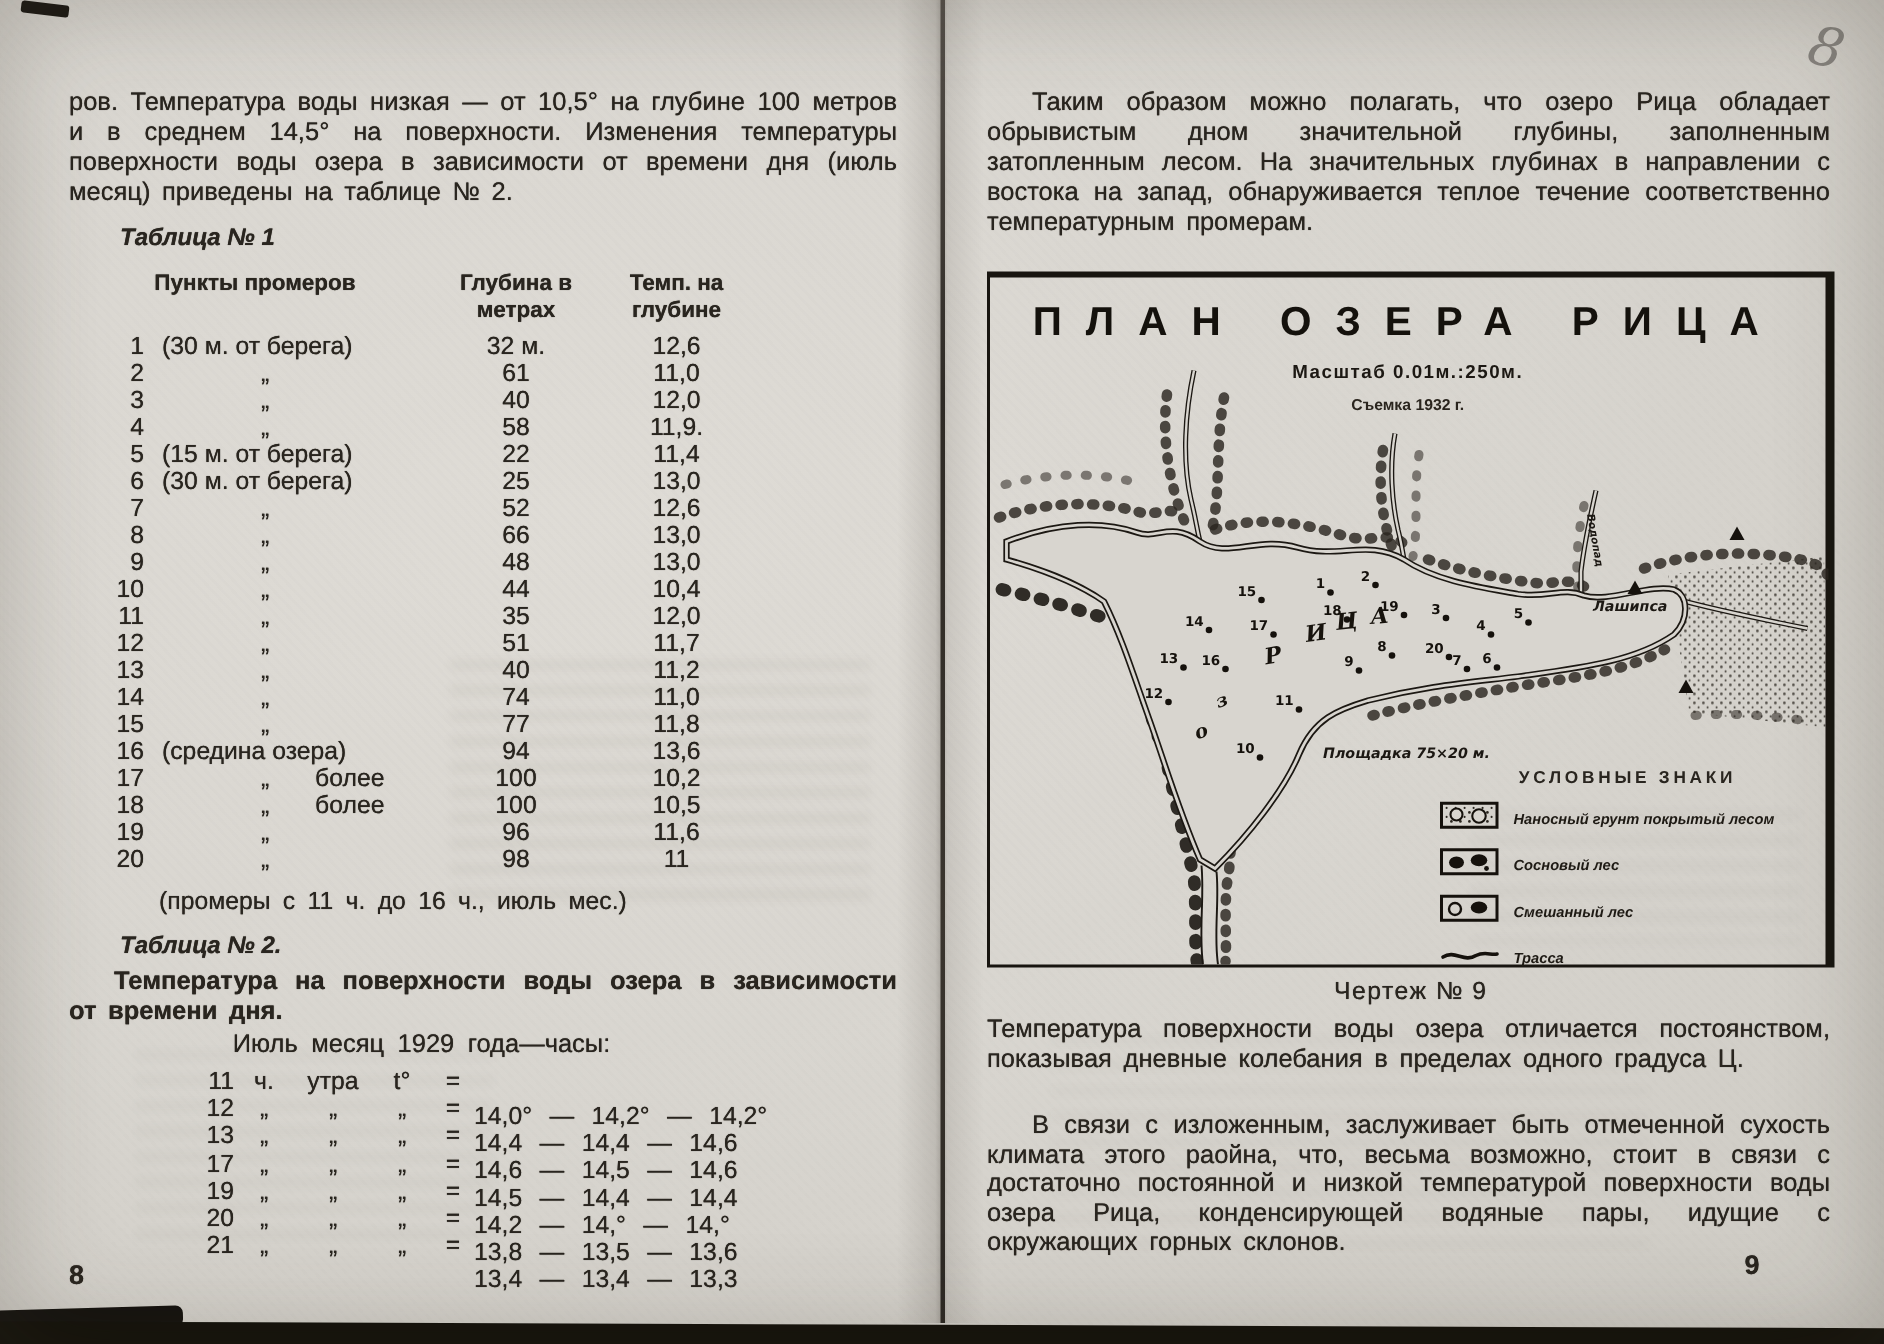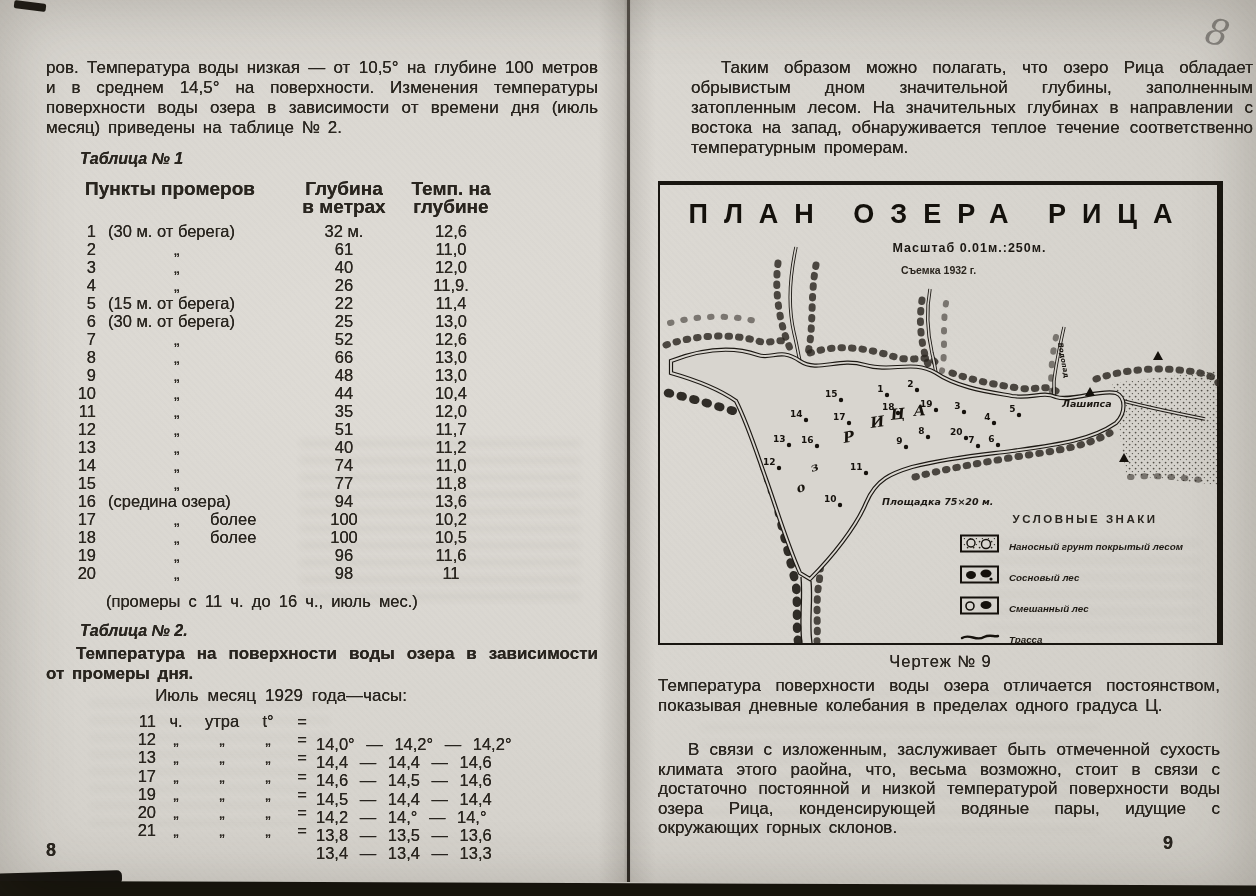--- a/index.html
+++ b/index.html
@@ -12,42 +12,42 @@
     background-image:repeating-linear-gradient(47deg,rgba(0,0,0,.018) 0 2px,transparent 2px 5px),
     repeating-linear-gradient(-33deg,rgba(255,255,255,.03) 0 3px,transparent 3px 7px);}
   .smudge{position:absolute;pointer-events:none;filter:blur(3px);opacity:.5;
     background:repeating-linear-gradient(180deg,rgba(72,66,56,.10) 0 7px,rgba(72,66,56,0) 7px 17px);}
   .bodytext{text-shadow:0 0 .5px currentColor;}
   .abs{position:absolute;}
   .para{font-size:17px;line-height:20px;text-align:justify;word-spacing:.18em;}
   .indent{text-indent:30px;}
   .tabcaption{font-style:italic;font-weight:700;font-size:16px;}
   
-  .t1head{display:grid;grid-template-columns:248px 100px 114px;font-size:19px;font-weight:700;}
+  .t1head{display:grid;grid-template-columns:248px 100px 114px;font-size:15px;font-weight:700;}
   .t1head .h{text-align:center;line-height:18px;}
   .t1row{display:grid;grid-template-columns:54px 194px 100px 114px;height:18px;
     font-size:16.5px;line-height:18px;}
   .t1row .n{text-align:right;padding-right:4px;}
   .t1row .d{text-align:left;padding-left:8px;white-space:nowrap;}
   .t1row .d.ditto{padding-left:74px;word-spacing:26px;}
   .t1row .dep{text-align:center;}
   .t1row .tmp{text-align:center;}
   
   .t2row{display:grid;grid-template-columns:82px 40px 52px 40px 28px auto;height:18.2px;
     font-size:16.5px;line-height:18.2px;}
   .t2row .h{text-align:right;}
   .t2row .m{text-align:center;}
   .t2row .v{word-spacing:7px;white-space:nowrap;margin-top:23px;}
   
   .mapframe{position:absolute;left:658px;top:181px;width:565px;height:464px;
     box-sizing:border-box;border:2.5px solid #181510;border-right-width:6px;border-top-width:4px;}
   .maptitle{position:absolute;left:0;top:14px;width:100%;text-align:center;
     font-size:27px;font-weight:700;letter-spacing:16px;color:#14110c;white-space:nowrap;}
   .mapscale{position:absolute;left:0;top:56px;width:100%;text-align:center;
-    font-size:12.5px;font-weight:700;letter-spacing:1px;color:#1c1813;padding-left:31px;}
+    font-size:12.5px;font-weight:700;letter-spacing:1px;color:#1c1813;}
   .mapsurvey{position:absolute;left:0;top:79px;width:100%;text-align:center;
     font-size:10.5px;font-weight:700;color:#2a251e;}
   .legend{position:absolute;left:300px;top:328px;width:250px;}
   .legendtitle{text-align:center;font-size:11.5px;font-weight:700;letter-spacing:2.5px;margin-bottom:9px;}
   .legendrow{display:flex;align-items:center;height:24px;margin-bottom:7px;}
   .legendrow .ic{width:40px;flex:0 0 40px;margin-right:9px;}
   .legendrow .lb{font-size:9.8px;font-style:italic;font-weight:700;color:#1e1a14;}
   svg.lakemap{position:absolute;left:0;top:0;width:559px;height:458px;}
   .tree{fill:none;stroke:#2b2620;stroke-width:7;stroke-dasharray:1.5 9;stroke-linecap:round;opacity:.82}
   .tree2{fill:none;stroke:#2b2620;stroke-width:6;stroke-dasharray:1.5 12;stroke-linecap:round;opacity:.55}
@@ -115,21 +115,21 @@
           </div>
           <div class="t1row">
             <span class="n">3</span>
             <span class="d ditto">„</span>
             <span class="dep">40</span>
             <span class="tmp">12,0</span>
           </div>
           <div class="t1row">
             <span class="n">4</span>
             <span class="d ditto">„</span>
-            <span class="dep">26</span>
+            <span class="dep">58</span>
             <span class="tmp">11,9.</span>
           </div>
           <div class="t1row">
             <span class="n">5</span>
             <span class="d">(15 м. от берега)</span>
             <span class="dep">22</span>
             <span class="tmp">11,4</span>
           </div>
           <div class="t1row">
             <span class="n">6</span>
@@ -221,21 +221,21 @@
             <span class="dep">98</span>
             <span class="tmp">11</span>
           </div>
         </div>
     </div>
 
     <div class="bodytext abs" style="left:60px;top:592px;font-size:16.5px;word-spacing:.22em;">(промеры с 11 ч. до 16 ч., июль мес.)</div>
 
     <div class="tabcaption bodytext abs" style="left:34px;top:622px;">Таблица № 2.</div>
 
-    <div class="para bodytext abs" style="left:0;top:644px;width:552px;font-weight:700;text-indent:30px;line-height:19.5px;">Температура на поверхности воды озера в зависимости от промеры дня.</div>
+    <div class="para bodytext abs" style="left:0;top:644px;width:552px;font-weight:700;text-indent:30px;line-height:19.5px;">Температура на поверхности воды озера в зависимости от времени дня.</div>
 
     <div class="bodytext abs" style="left:0;top:686px;width:470px;text-align:center;font-size:17px;word-spacing:.25em;">Июль месяц 1929 года—часы:</div>
 
     <div class="bodytext abs" style="left:28px;top:712px;width:520px;">
         <div class="t2row">
           <span class="h">11</span>
           <span class="m">ч.</span>
           <span class="m">утра</span>
           <span class="m">t°</span>
           <span class="m">=</span>
@@ -289,21 +289,21 @@
           <span class="m">=</span>
           <span class="v">13,4 — 13,4 — 13,3</span>
         </div>
       </div>
 
     <div class="pagenum bodytext abs" style="left:0;top:840px;">8</div>
   </div>
 
   <div class="abs" style="left:658px;top:0;width:566px;height:896px;">
 
-    <div class="para bodytext abs indent" style="left:0;top:58px;width:562px;margin-left:33px;">Таким образом можно полагать, что озеро Рица обладает обрывистым дном значительной глубины, заполненным затопленным лесом. На значительных глубинах в направлении с востока на запад, обнаруживается теплое течение соответственно температурным промерам.</div>
+    <div class="para bodytext abs indent" style="left:0;top:58px;width:562px;">Таким образом можно полагать, что озеро Рица обладает обрывистым дном значительной глубины, заполненным затопленным лесом. На значительных глубинах в направлении с востока на запад, обнаруживается теплое течение соответственно температурным промерам.</div>
 
     <div class="pagenum bodytext abs" style="left:505px;top:833px;">9</div>
 
     <div class="caption bodytext abs" style="left:0;top:652px;width:565px;">Чертеж № 9</div>
 
     <div class="para bodytext abs" style="left:0;top:676px;width:562px;line-height:19.5px;">Температура поверхности воды озера отличается постоянством, показывая дневные колебания в пределах одного градуса Ц.</div>
 
     <div class="para bodytext abs indent" style="left:0;top:740px;width:562px;line-height:19.5px;">В связи с изложенным, заслуживает быть отмеченной сухость климата этого раойна, что, весьма возможно, стоит в связи с достаточно постоянной и низкой температурой поверхности воды озера Рица, конденсирующей водяные пары, идущие с окружающих горных склонов.</div>
   </div>
 

